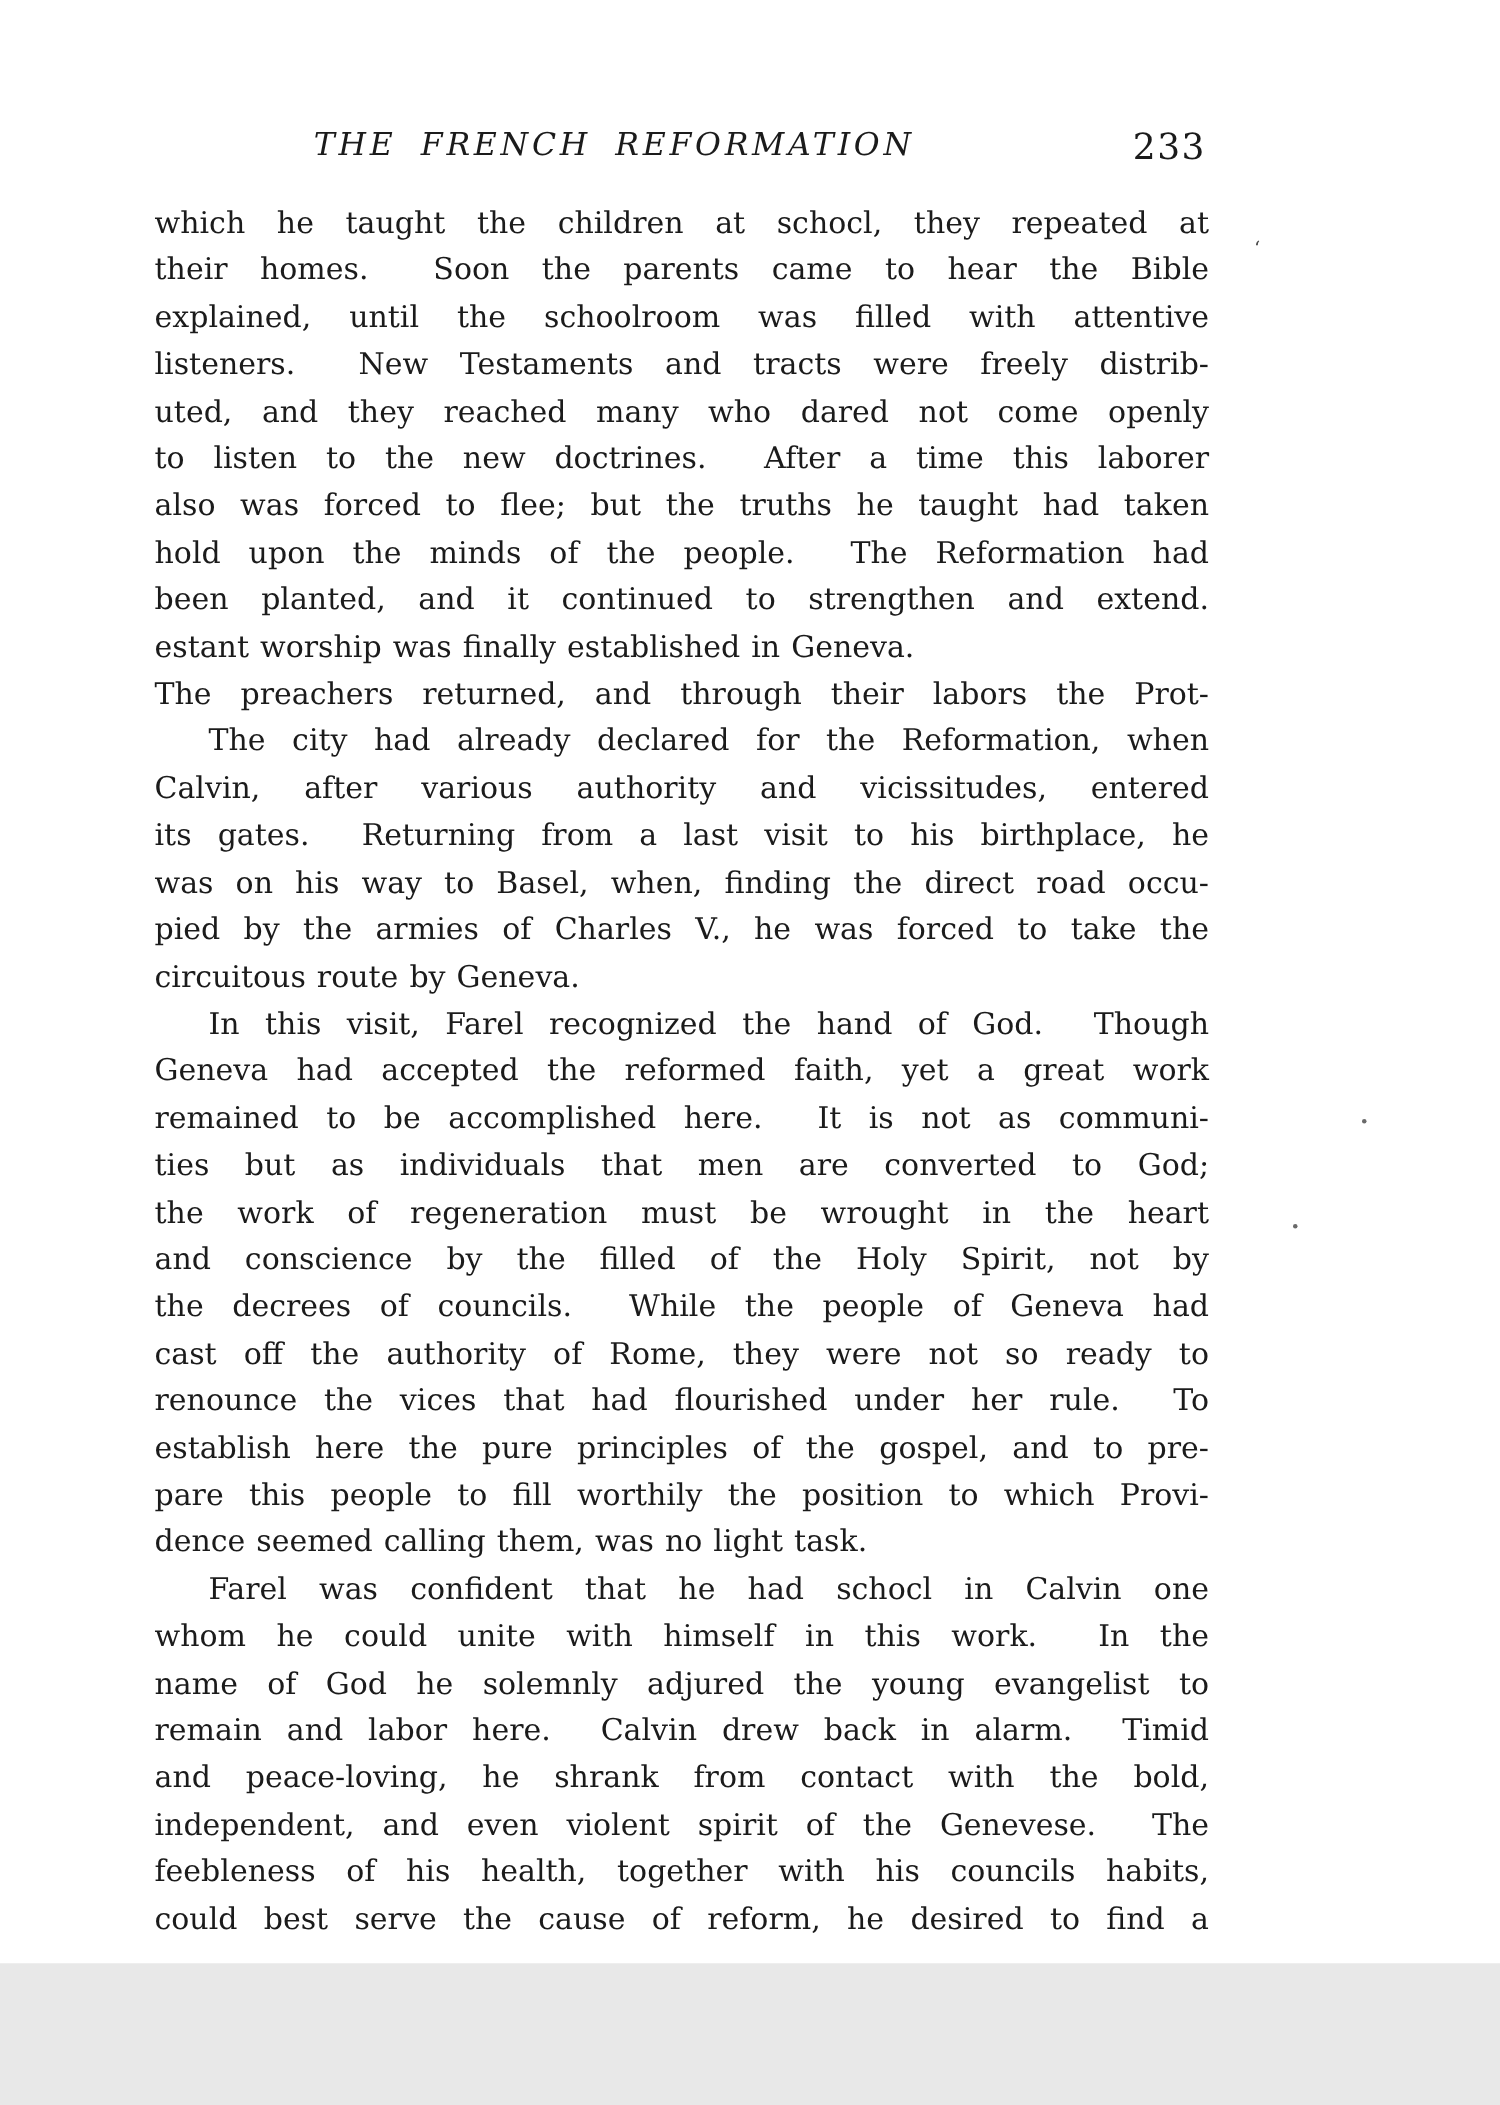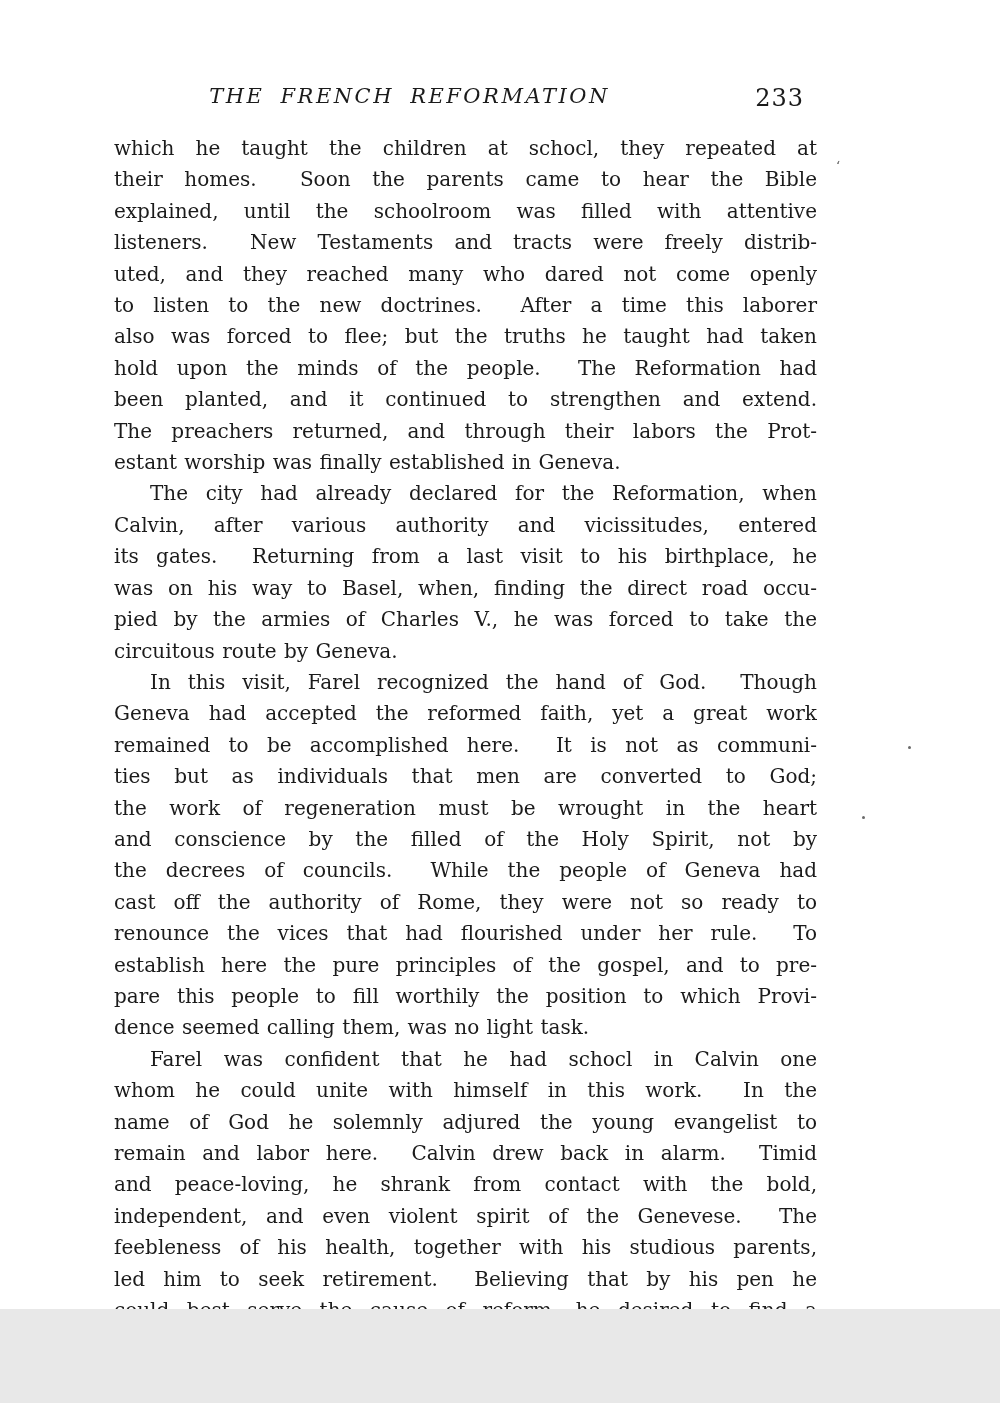--- a/index.html
+++ b/index.html
@@ -35,21 +35,20 @@
     right: 2px;
     top: 0;
     font-size: 24px;
     letter-spacing: 1px;
   }
   .page-body {
     position: absolute;
     top: 133px;
     left: 103px;
     width: 703px;
-    margin-left: 11px;
   }
   .paragraph { margin: 0; }
   .line {
     font-size: 20px;
     line-height: 31.4px;
     text-align: justify;
     text-align-last: justify;
     word-spacing: 1px;
   }
   .line.indent { text-indent: 36px; }
@@ -89,22 +88,22 @@
       <div class="paragraph">
         <div class="line">which he taught the children at schocl, they repeated at</div>
         <div class="line">their homes.&nbsp; Soon the parents came to hear the Bible</div>
         <div class="line">explained, until the schoolroom was filled with attentive</div>
         <div class="line">listeners.&nbsp; New Testaments and tracts were freely distrib-</div>
         <div class="line">uted, and they reached many who dared not come openly</div>
         <div class="line">to listen to the new doctrines.&nbsp; After a time this laborer</div>
         <div class="line">also was forced to flee; but the truths he taught had taken</div>
         <div class="line">hold upon the minds of the people.&nbsp; The Reformation had</div>
         <div class="line">been planted, and it continued to strengthen and extend.</div>
+        <div class="line no-just">estant worship was finally established in Geneva.</div>
         <div class="line">The preachers returned, and through their labors the Prot-</div>
-        <div class="line no-just">estant worship was finally established in Geneva.</div>
       </div>
       <div class="paragraph">
         <div class="line indent">The city had already declared for the Reformation, when</div>
         <div class="line">Calvin, after various authority and vicissitudes, entered</div>
         <div class="line">its gates.&nbsp; Returning from a last visit to his birthplace, he</div>
         <div class="line">was on his way to Basel, when, finding the direct road occu-</div>
         <div class="line">pied by the armies of Charles V., he was forced to take the</div>
         <div class="line no-just">circuitous route by Geneva.</div>
       </div>
       <div class="paragraph">
@@ -121,22 +120,21 @@
         <div class="line">pare this people to fill worthily the position to which Provi-</div>
         <div class="line no-just">dence seemed calling them, was no light task.</div>
       </div>
       <div class="paragraph">
         <div class="line indent">Farel was confident that he had schocl in Calvin one</div>
         <div class="line">whom he could unite with himself in this work.&nbsp; In the</div>
         <div class="line">name of God he solemnly adjured the young evangelist to</div>
         <div class="line">remain and labor here.&nbsp; Calvin drew back in alarm.&nbsp; Timid</div>
         <div class="line">and peace-loving, he shrank from contact with the bold,</div>
         <div class="line">independent, and even violent spirit of the Genevese.&nbsp; The</div>
-        <div class="line">feebleness of his health, together with his studious parents,</div>
-        <div class="line">led him to seek retirement.&nbsp; Believing that by his pen he</div>
+        <div class="line">feebleness of his health, together with his councils habits,</div>
         <div class="line">could best serve the cause of reform, he desired to find a</div>
       </div>
     </div>
 
   <span class="speck" style="left:836px; top:160px;">‘</span>
   <span class="speck-dot" style="left:908px; top:746px;"></span>
   <span class="speck-dot" style="left:862px; top:816px;"></span>
 
   <div class="page-footer">
     <span class="sig-number">18</span>

